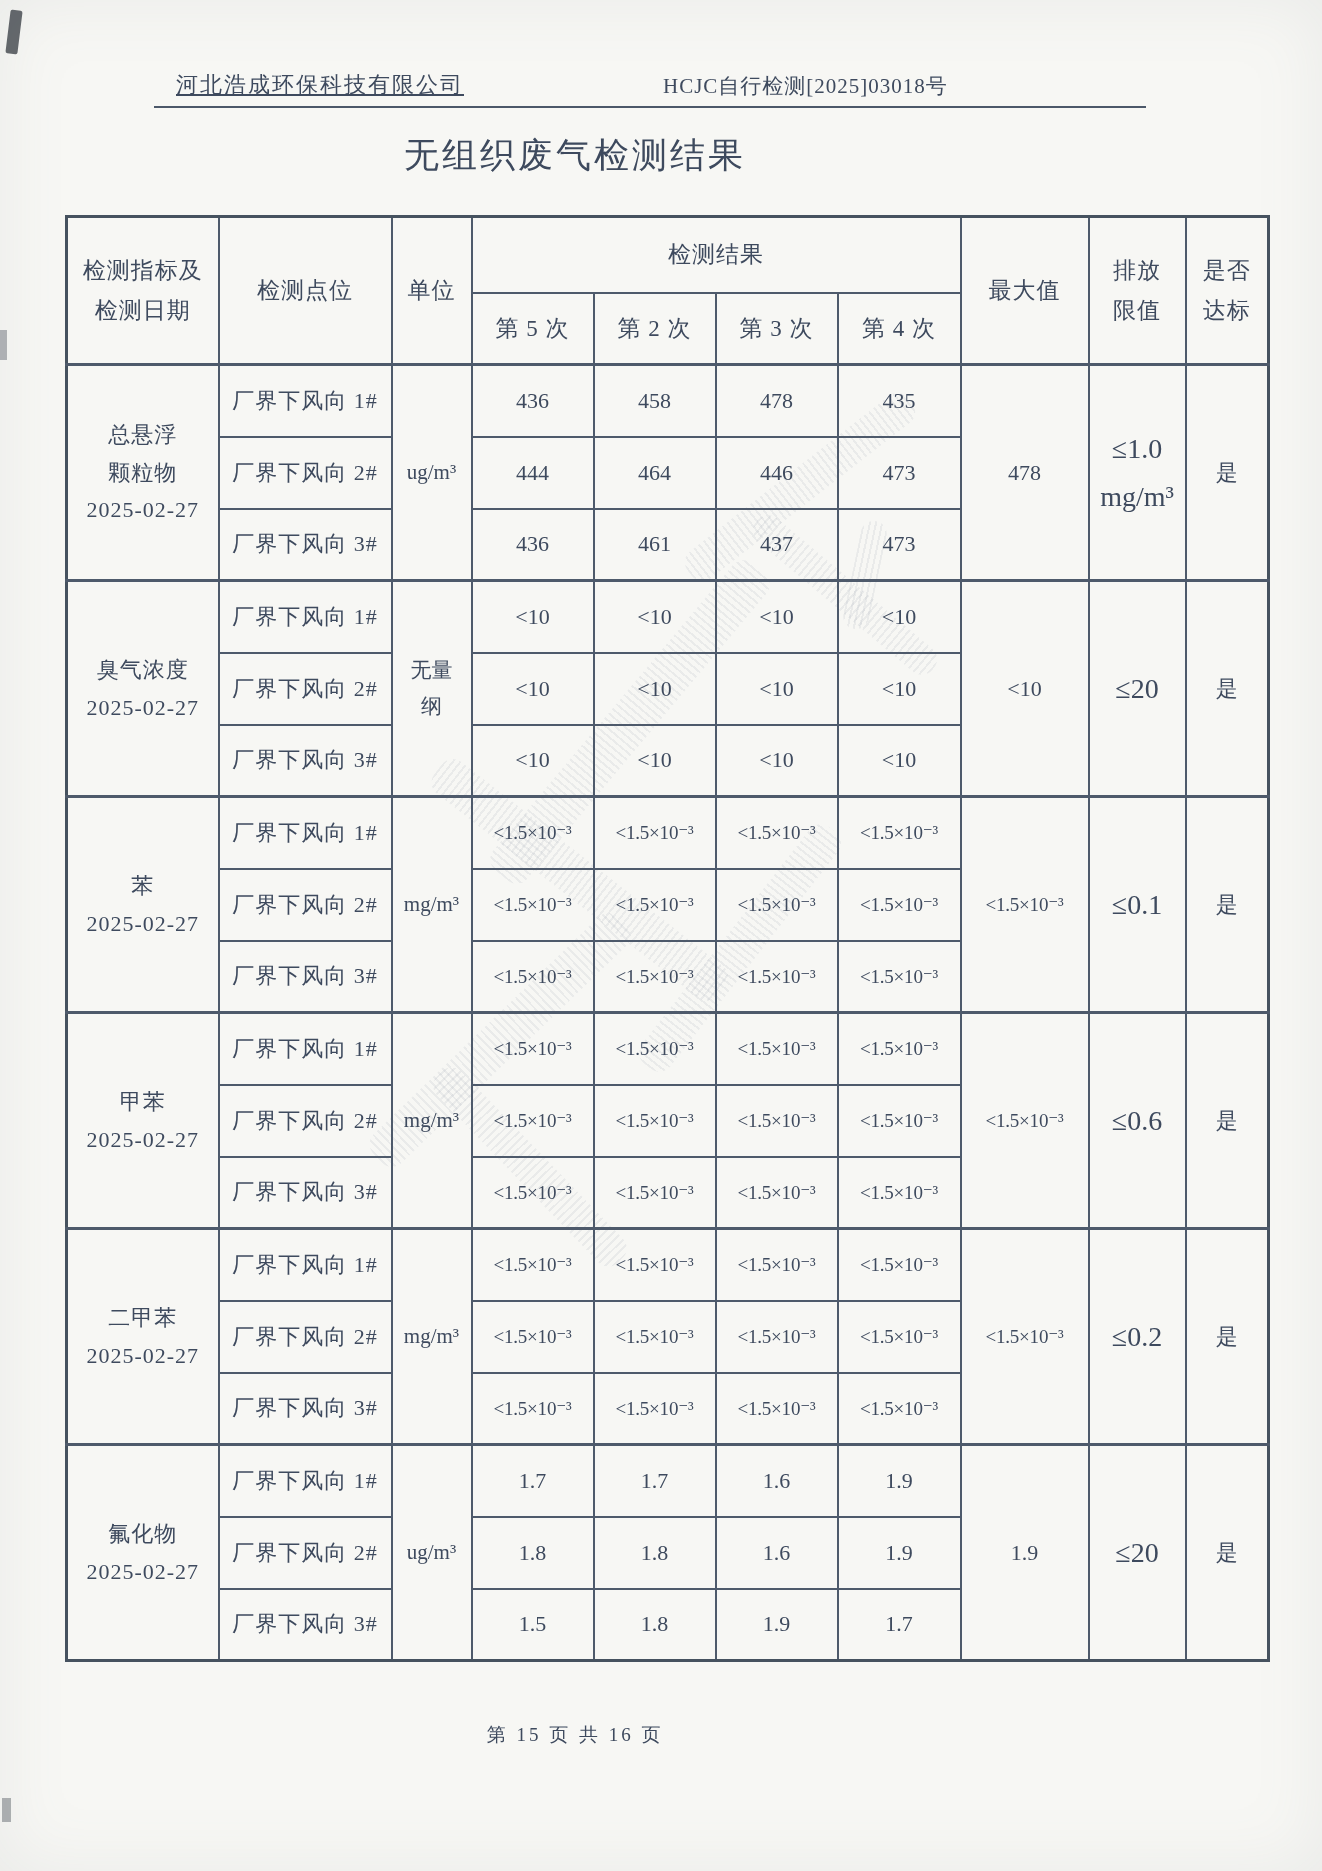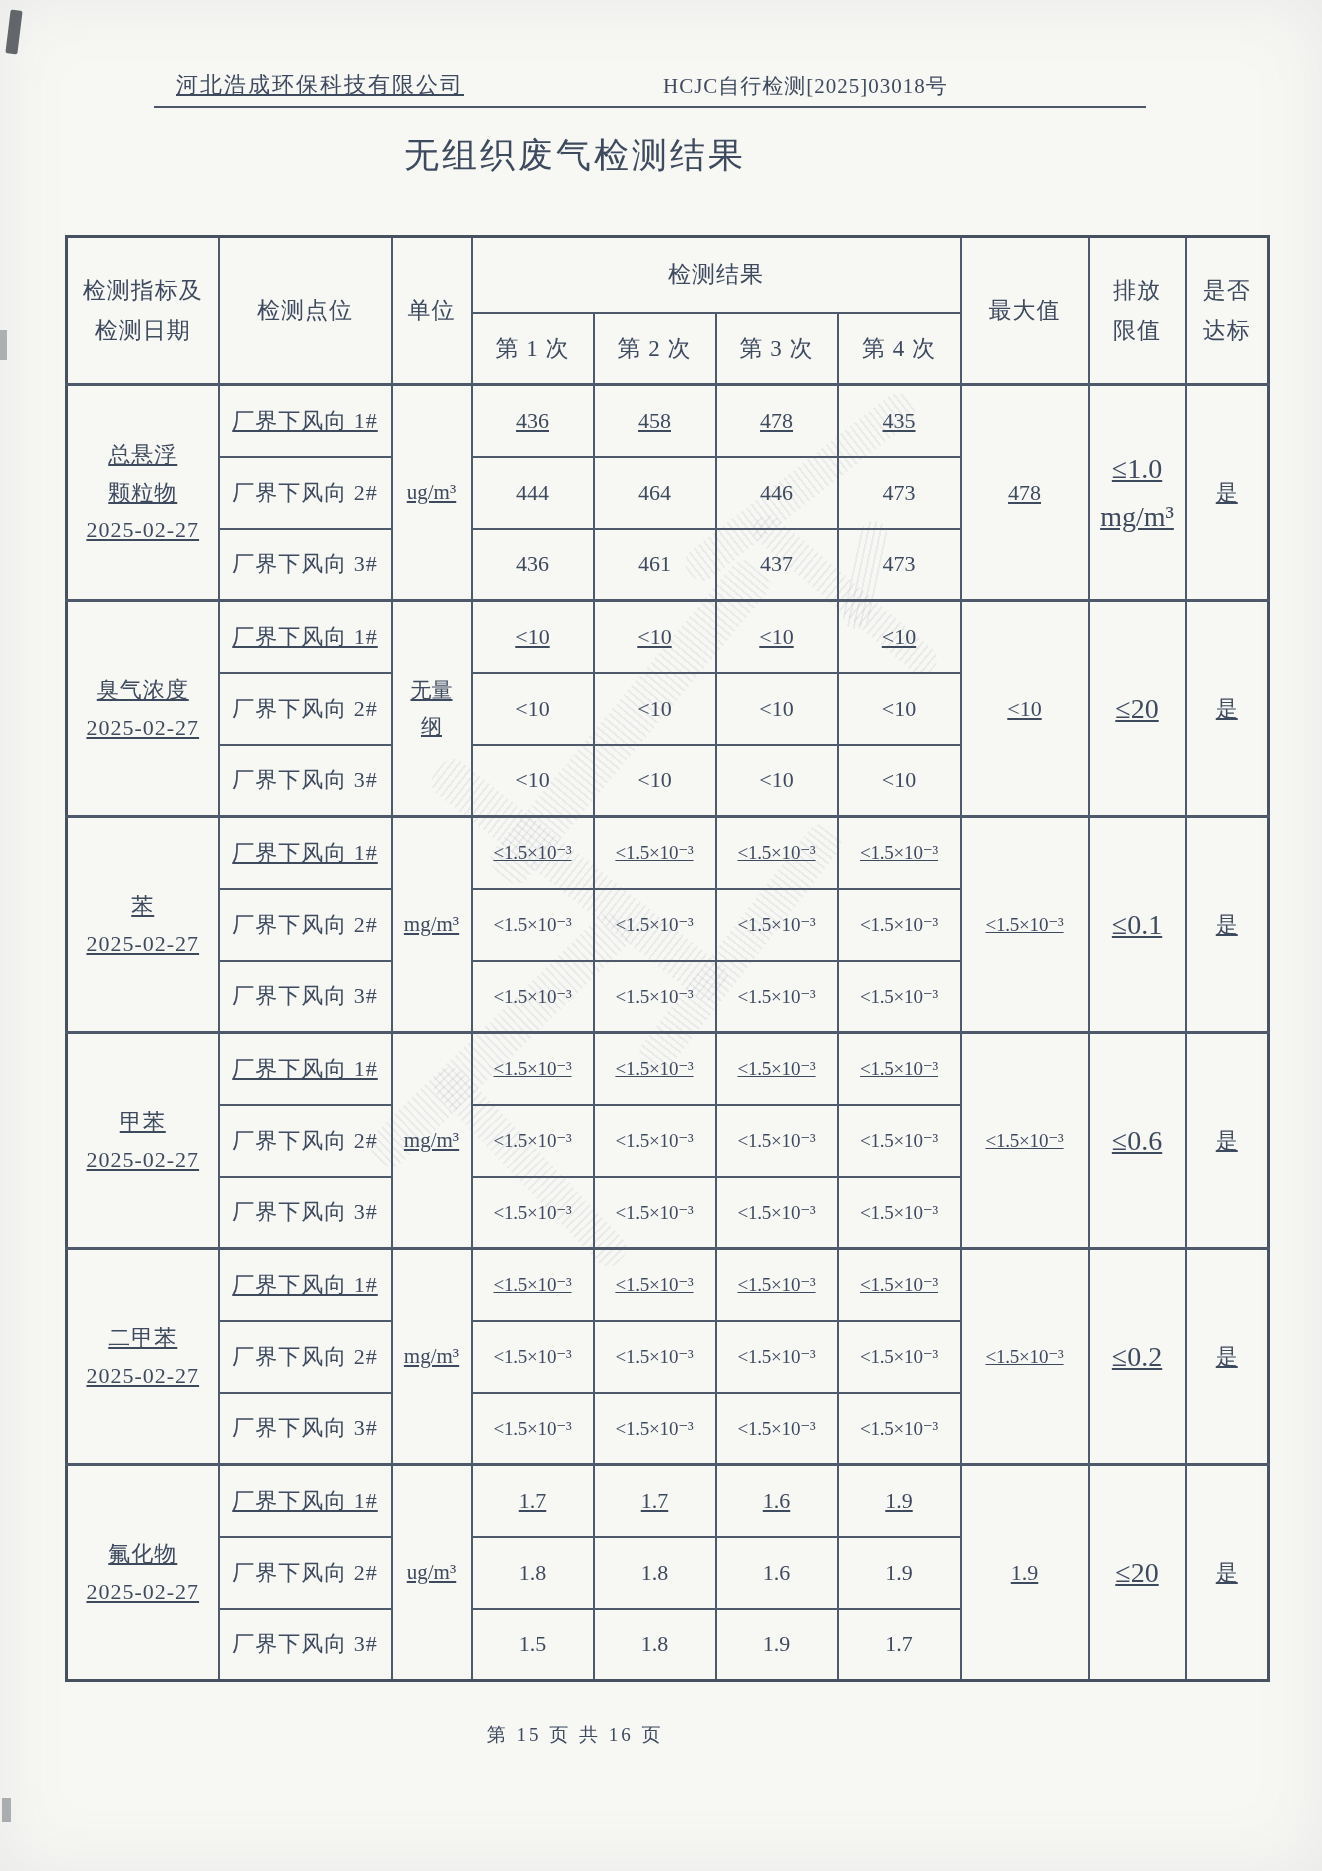--- a/index.html
+++ b/index.html
@@ -27,34 +27,33 @@
   .doc-title {
     position: absolute; left: 65px; top: 132px; width: 1020px;
     text-align: center; font-size: 35px; letter-spacing: 3px; z-index: 2;
   }
 
   
   .report-table {
     position: absolute; left: 65px; top: 215px; width: 1202px;
     border-collapse: collapse; table-layout: fixed;
     z-index: 1;
-    margin-top: 20px;
   }
   .report-table th, .report-table td {
     border: 2px solid #4e5a6b;
     text-align: center; vertical-align: middle;
     font-weight: normal; padding: 0;
     background: transparent;
   }
   .report-table { border: 3px solid #46525f; }
   .h1 { height: 76px; }
   .h2 { height: 72px; }
   .report-table th { font-size: 23px; letter-spacing: 1px; }
   tbody tr { height: 72px; }
-  tbody tr.block-start td { border-top-width: 3px; text-decoration: underline; }
+  tbody tr.block-start td { border-top-width: 3px; }
 
   .c-ind  { font-size: 22px; letter-spacing: 1px; }
   .c-pt   { font-size: 22px; letter-spacing: 1px; }
   .c-unit { font-size: 21px; }
   .c-val  { font-size: 22px; }
   .c-max  { font-size: 22px; }
   .sci    { font-size: 19px; letter-spacing: -0.2px; }
   .c-lim  { font-size: 28px; }
   .c-ok   { font-size: 22px; }
   .ln { display: block; line-height: 1.7; }
@@ -123,21 +122,21 @@
       <th rowspan="2">
         <span class="ln">排放</span>
         <span class="ln">限值</span>
       </th>
       <th rowspan="2">
         <span class="ln">是否</span>
         <span class="ln">达标</span>
       </th>
     </tr>
     <tr class="h2">
-      <th>第 1 次</th>
+      <th>第 5 次</th>
       <th>第 2 次</th>
       <th>第 3 次</th>
       <th>第 4 次</th>
     </tr>
   </thead>
   <tbody>
 
     <tr class="block-start">
       <td class="c-ind" rowspan="3">
         <span class="ln">总悬浮</span>

